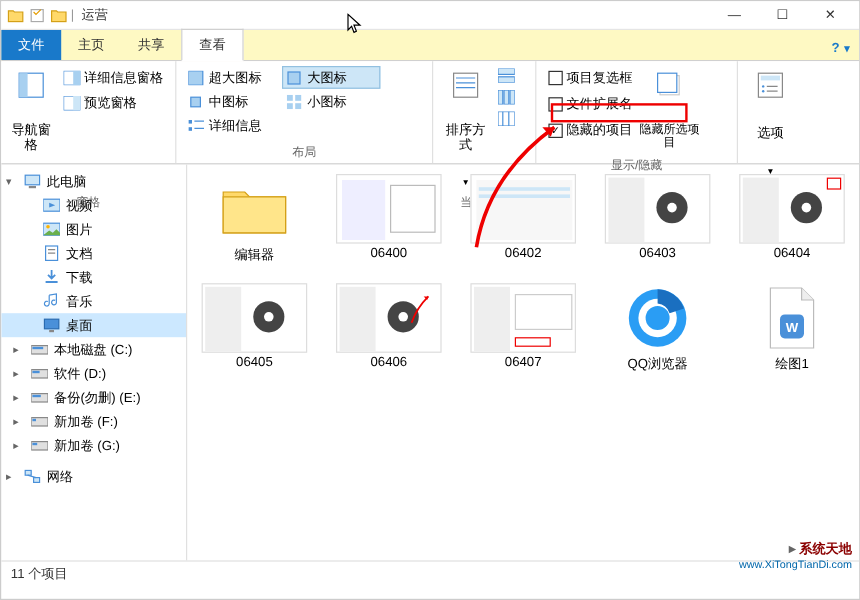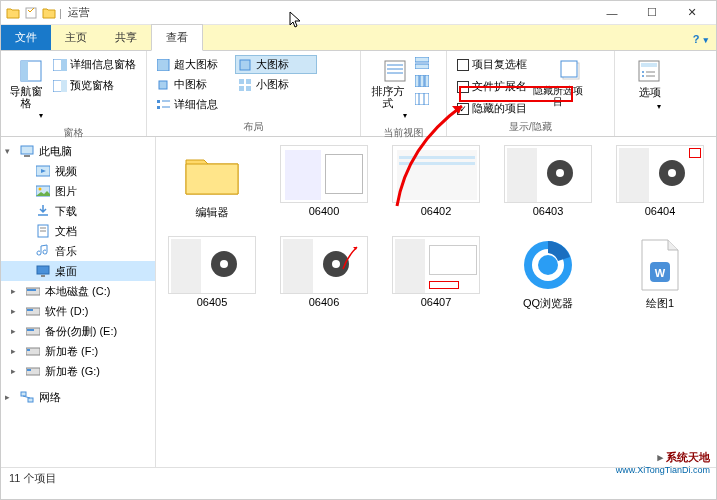--- a/index.html
+++ b/index.html
@@ -17,21 +17,21 @@
 .tab.file { background: #1979ca; color: #fff; }
 .tab.active { border: 1px solid #d0d0d0; border-bottom: 1px solid #fff; margin-bottom: -1px; background: #fff; }
 .tabs .help { margin-left: auto; margin-right: 8px; color: #1979ca; font-size: 14px; font-weight: bold; align-self: center; cursor: pointer; }
 
 .ribbon { height: 86px; background: #fff; display: flex; border-bottom: 1px solid #d0d0d0; }
 .group { border-right: 1px solid #e0e0e0; display: flex; flex-direction: column; padding: 4px 6px 0 6px; }
 .group-body { flex: 1; display: flex; align-items: flex-start; }
 .group-label { text-align: center; color: #666; font-size: 10px; padding: 2px 0; }
 .gbtn { display: flex; align-items: center; gap: 3px; padding: 2px 4px; cursor: pointer; white-space: nowrap; }
 .gbtn.selected { background: #cde6f7; border: 1px solid #92c0e0; padding: 1px 3px; }
-.big-btn { display: flex; flex-direction: column; align-items: flex-end; width: 42px; padding: 4px 2px; cursor: pointer; text-align: center; gap: 2px; }
+.big-btn { display: flex; flex-direction: column; align-items: center; width: 42px; padding: 4px 2px; cursor: pointer; text-align: center; gap: 20px; }
 .chk { width: 12px; height: 12px; border: 1px solid #333; display: inline-flex; align-items: center; justify-content: center; font-size: 9px; }
 .highlight-box { position: absolute; border: 2px solid #e00; left: 458px; top: 85px; width: 114px; height: 16px; z-index: 50; }
 
 .content { display: flex; height: 330px; }
 .navpane { width: 155px; border-right: 1px solid #e0e0e0; overflow: hidden; padding-top: 4px; }
 .navitem { display: flex; align-items: center; gap: 4px; padding: 2px 4px 2px 18px; cursor: pointer; }
 .navitem.selected { background: #cce8ff; }
 .navitem .exp { width: 10px; font-size: 9px; color: #666; margin-left: -14px; }
 .nav-icon { width: 16px; height: 16px; display: flex; align-items: center; justify-content: center; }
 
@@ -292,35 +292,35 @@
             <rect x="0" y="1" width="14" height="10" fill="#cde6f7" stroke="#4a90d9"></rect>
             <circle cx="4" cy="4" r="1.5" fill="#ffb300"></circle>
             <path d="M0 11 l5 -4 l3 2 l3 -3 l3 3 v2 z" fill="#6ab04c"></path>
           </svg>
         </span>
         <span>图片</span>
       </div>
     <div class="navitem" style="padding-left:34px;">
         <span class="nav-icon">
           <svg width="14" height="14">
-            <path d="M7 1 v7 M4 5 l3 3 l3 -3" stroke="#4a90d9" fill="none" stroke-width="1.5"></path>
-            <line x1="2" y1="11" x2="12" y2="11" stroke="#4a90d9" stroke-width="1.5"></line>
-          </svg>
-        </span>
-        <span>下载</span>
-      </div>
-    <div class="navitem" style="padding-left:34px;">
-        <span class="nav-icon">
-          <svg width="14" height="14">
             <rect x="2" y="1" width="10" height="12" fill="#fff" stroke="#4a90d9"></rect>
             <line x1="4" y1="4" x2="10" y2="4" stroke="#888"></line>
             <line x1="4" y1="7" x2="10" y2="7" stroke="#888"></line>
           </svg>
         </span>
         <span>文档</span>
+      </div>
+    <div class="navitem" style="padding-left:34px;">
+        <span class="nav-icon">
+          <svg width="14" height="14">
+            <path d="M7 1 v7 M4 5 l3 3 l3 -3" stroke="#4a90d9" fill="none" stroke-width="1.5"></path>
+            <line x1="2" y1="11" x2="12" y2="11" stroke="#4a90d9" stroke-width="1.5"></line>
+          </svg>
+        </span>
+        <span>下载</span>
       </div>
     <div class="navitem" style="padding-left:34px;">
         <span class="nav-icon">
           <svg width="14" height="14">
             <path d="M5 2 v7 a2 2 0 1 1 -1 -1.7 M5 2 l6 -1 v7 a2 2 0 1 1 -1 -1.7" stroke="#4a90d9" fill="none"></path>
           </svg>
         </span>
         <span>音乐</span>
       </div>
     <div class="navitem selected" style="padding-left:34px;">

